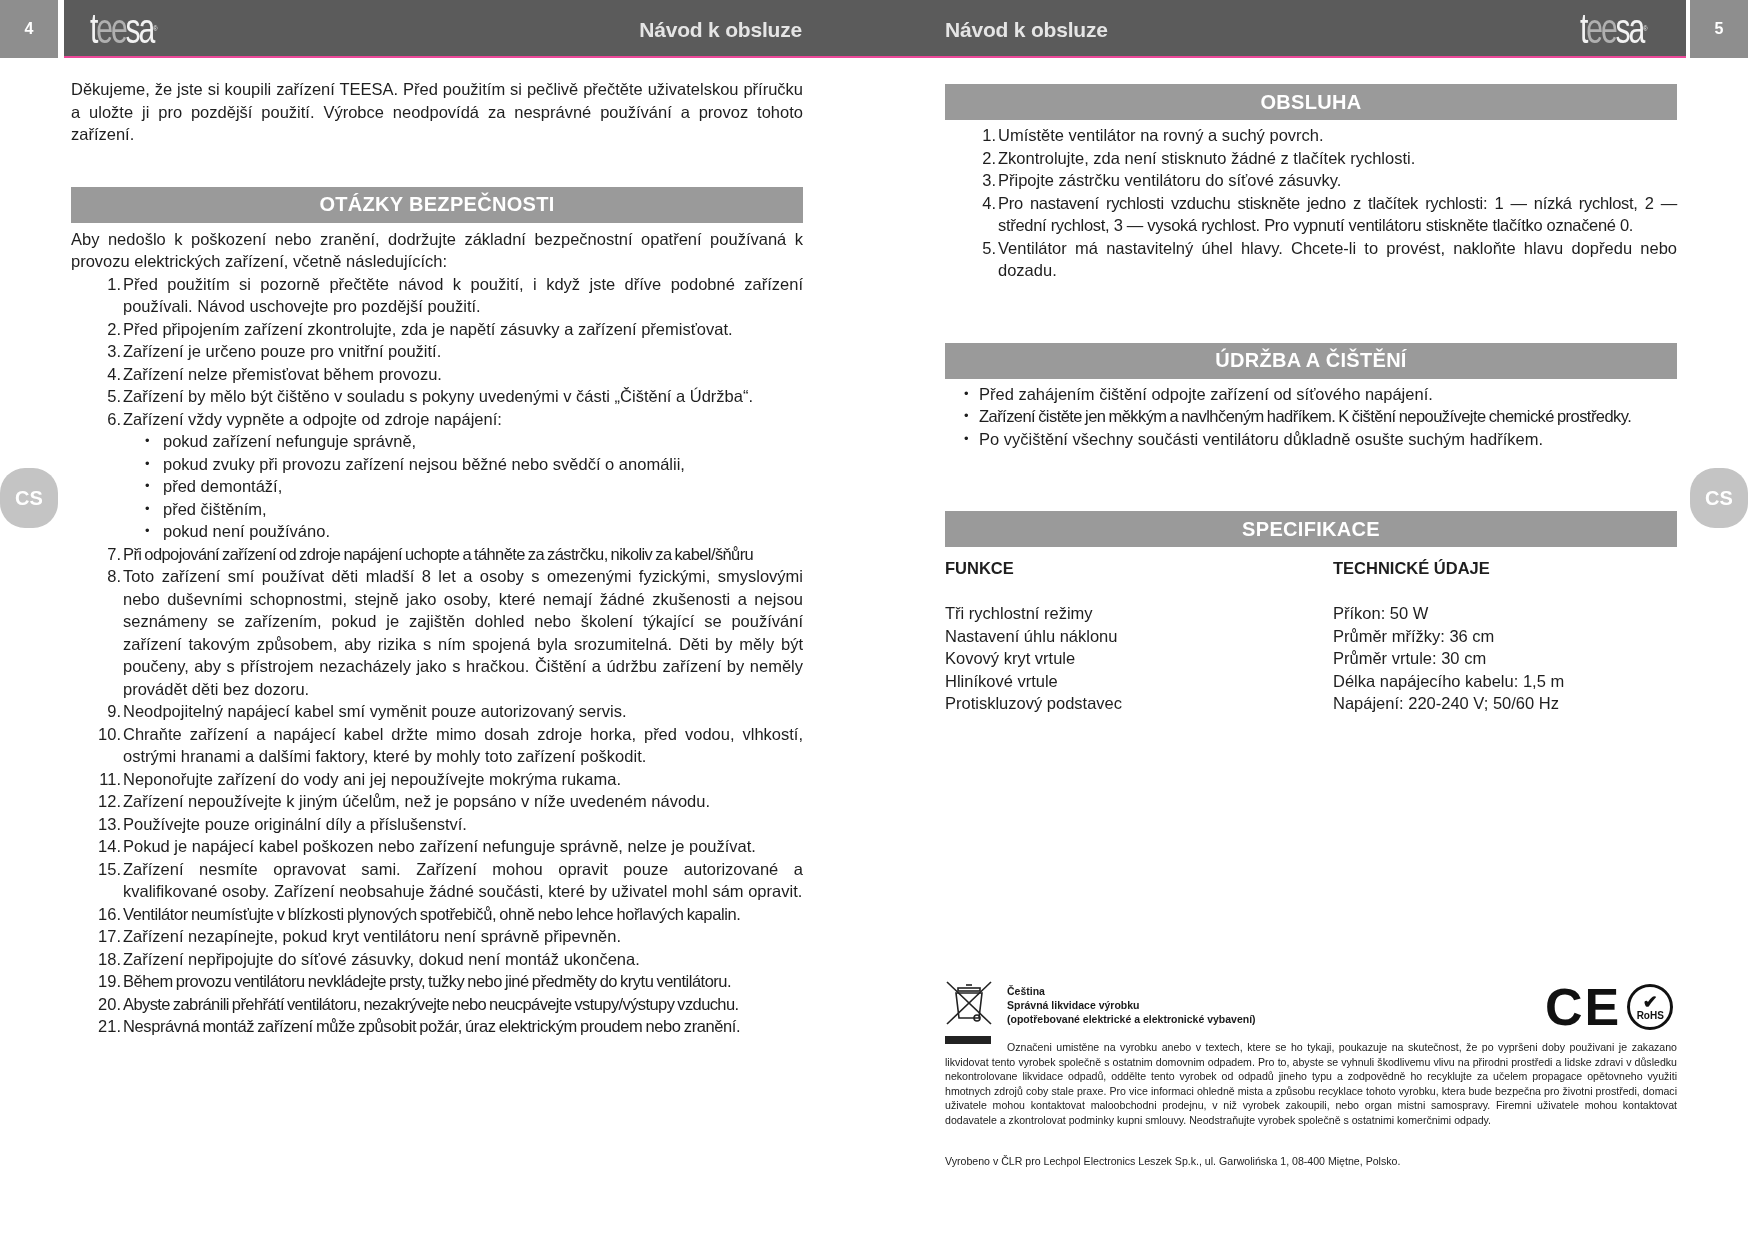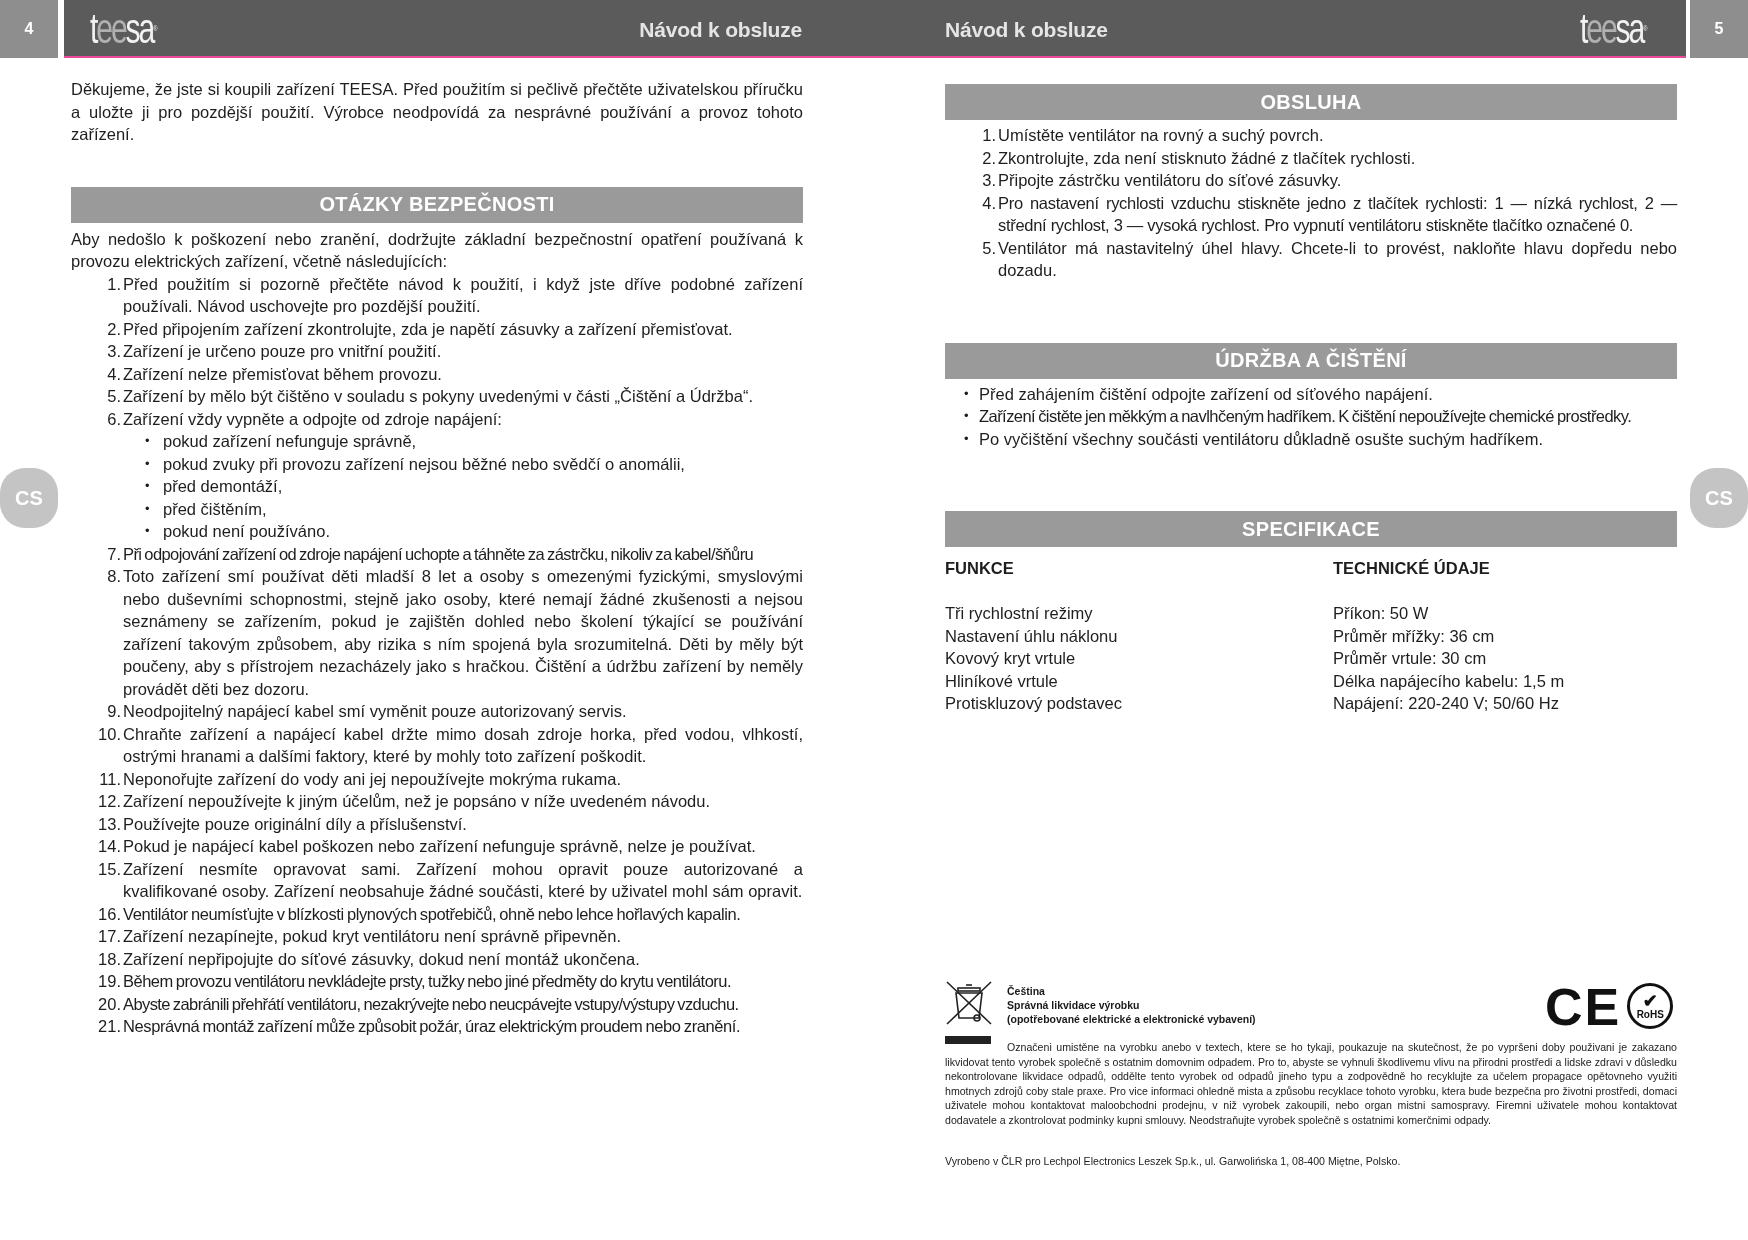--- a/index.html
+++ b/index.html
@@ -62,21 +62,21 @@
   .spec-head { font-weight: bold; margin-top: 10px; height: 45px; }
   .spec-item { height: 22.5px; white-space: nowrap; }
 
   
   .weee { position: absolute; left: 945px; top: 980px; width: 732px; }
   .weee-icon { position: absolute; left: 0; top: 0; width: 48px; height: 66px; }
   .weee-head { position: absolute; left: 62px; top: 4px; font-size: 10.5px; line-height: 14px; font-weight: bold; color: #1a1a1a; }
   .weee-body { position: absolute; left: 0; top: 60px; width: 732px; font-size: 10.6px; line-height: 14.5px;
                text-align: justify; color: #222; text-indent: 62px; }
   .weee-made { position: absolute; left: 0; top: 175px; font-size: 10.6px; color: #222; }
-  .marks { position: absolute; left: 1545px; top: 983px; display: flex; gap: 6px; }
+  .marks { position: absolute; left: 1545px; top: 983px; display: flex; align-items: center; gap: 6px; }
   .ce { font-family: "Liberation Sans", sans-serif; font-weight: bold; font-size: 52px; line-height: 48px; color: #111; letter-spacing: 2px; }
   .rohs { width: 46px; height: 46px; border: 3px solid #111; border-radius: 50%; display: flex; flex-direction: column;
           align-items: center; justify-content: center; font-size: 10px; font-weight: bold; color: #111; line-height: 11px; }
   .rohs .check { font-size: 18px; line-height: 16px; }
 </style>
 </head>
 <body>
 
 <div class="hdr-tab left">4</div>
 <div class="hdr-bar left">

